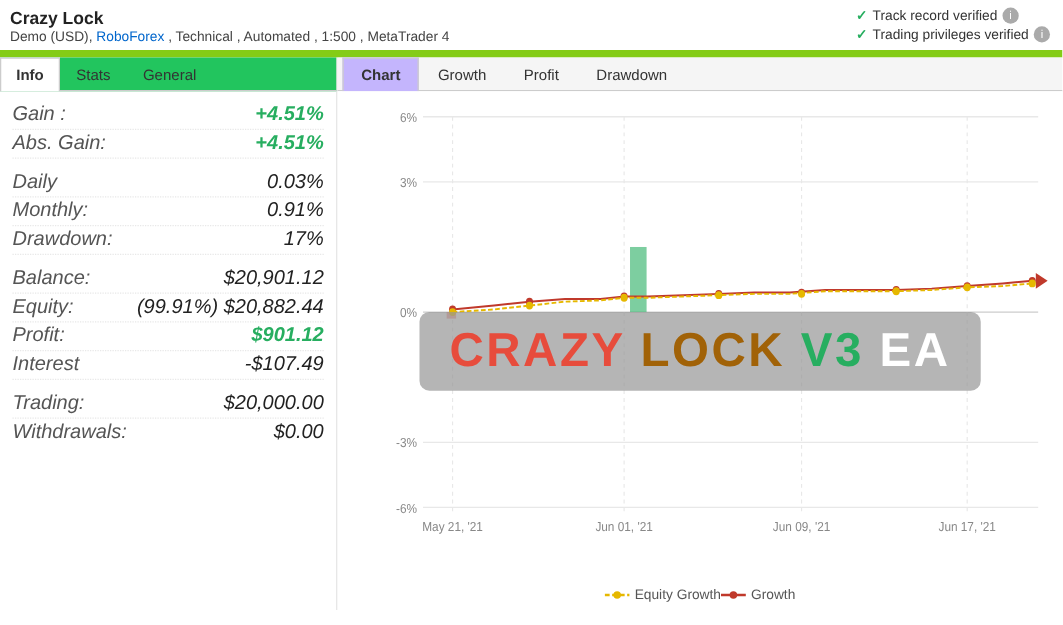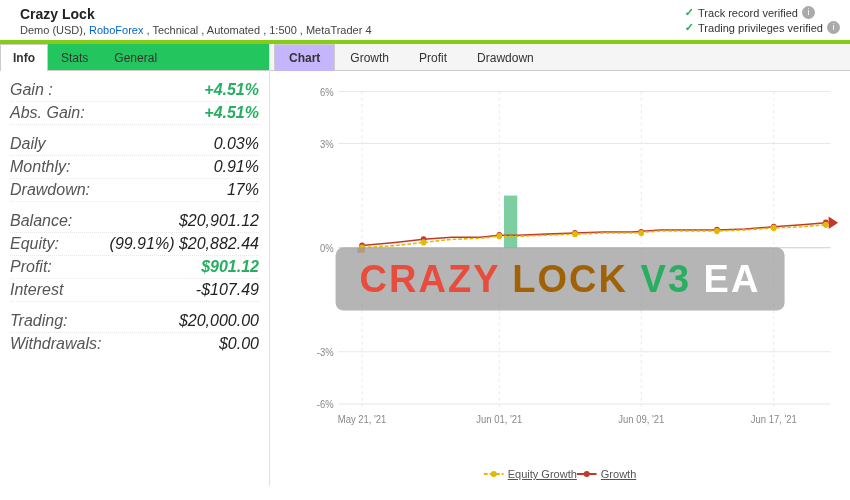--- a/index.html
+++ b/index.html
@@ -10,22 +10,22 @@
       width: 850px;
       height: 500px;
       overflow: hidden;
     }
 
     
     .header {
       display: flex;
       justify-content: space-between;
       align-items: flex-end;
-      padding: 6px 10px 4px 20px;
-      border-bottom: 4px solid #84cc16;
+      padding: 6px 10px 4px 8px;
+      border-bottom: 6px solid #84cc16;
     }
     .header-left .title {
       font-weight: bold;
       font-size: 14px;
       color: #222;
     }
     .header-left .subtitle {
       font-size: 11px;
       color: #444;
       margin-top: 2px;
@@ -192,21 +192,20 @@
 
     
     .chart-legend {
       position: absolute;
       bottom: 6px;
       left: 50%;
       transform: translateX(-50%);
       display: flex;
       font-size: 11px;
       color: #555;
-      text-decoration: underline;
     }
     .legend-item {
       display: flex;
       align-items: center;
       gap: 4px;
     }
 
     
     .chart-svg {
       width: 100%;

